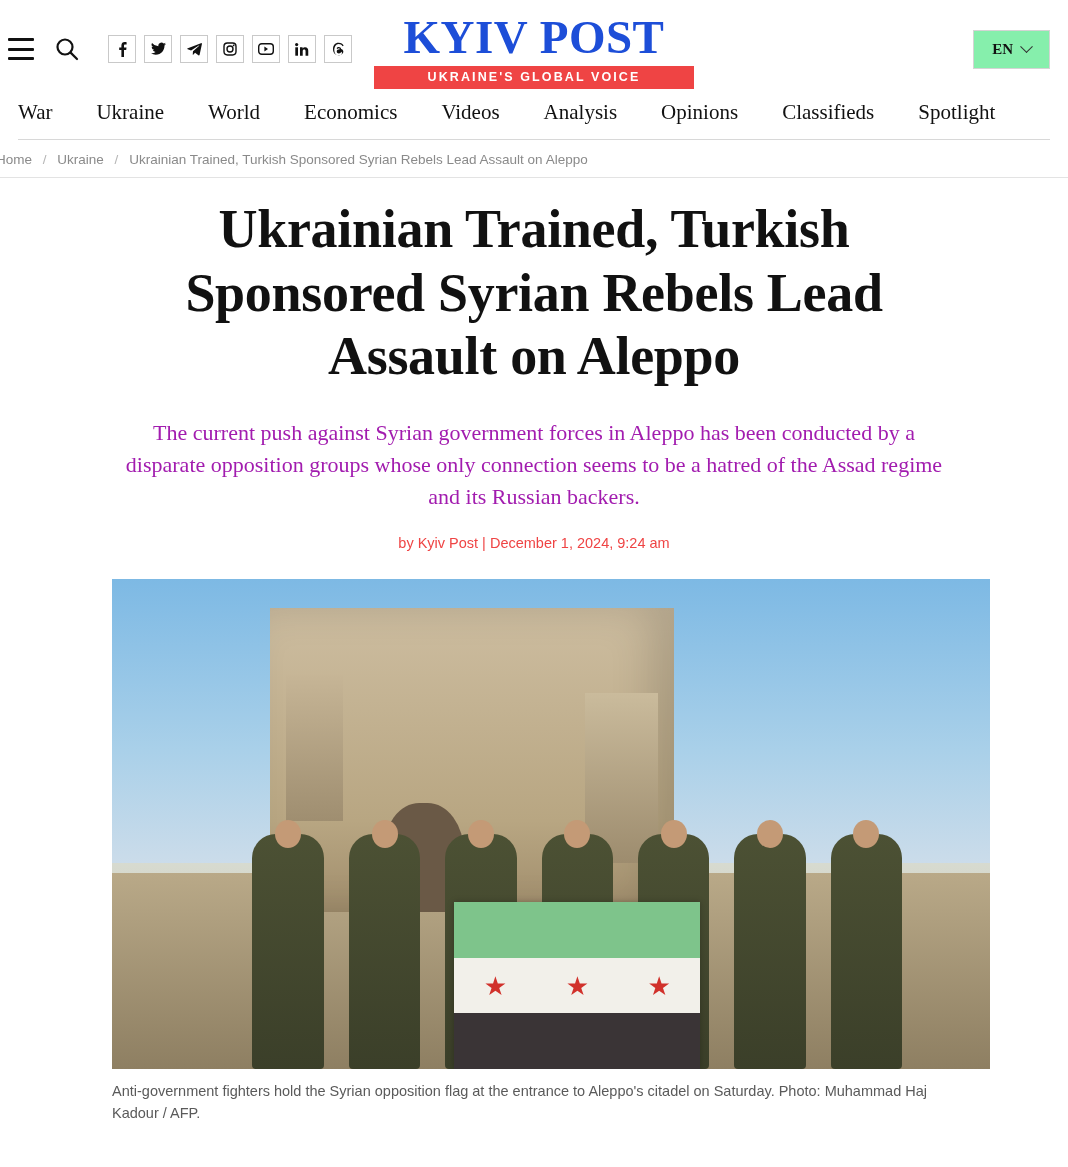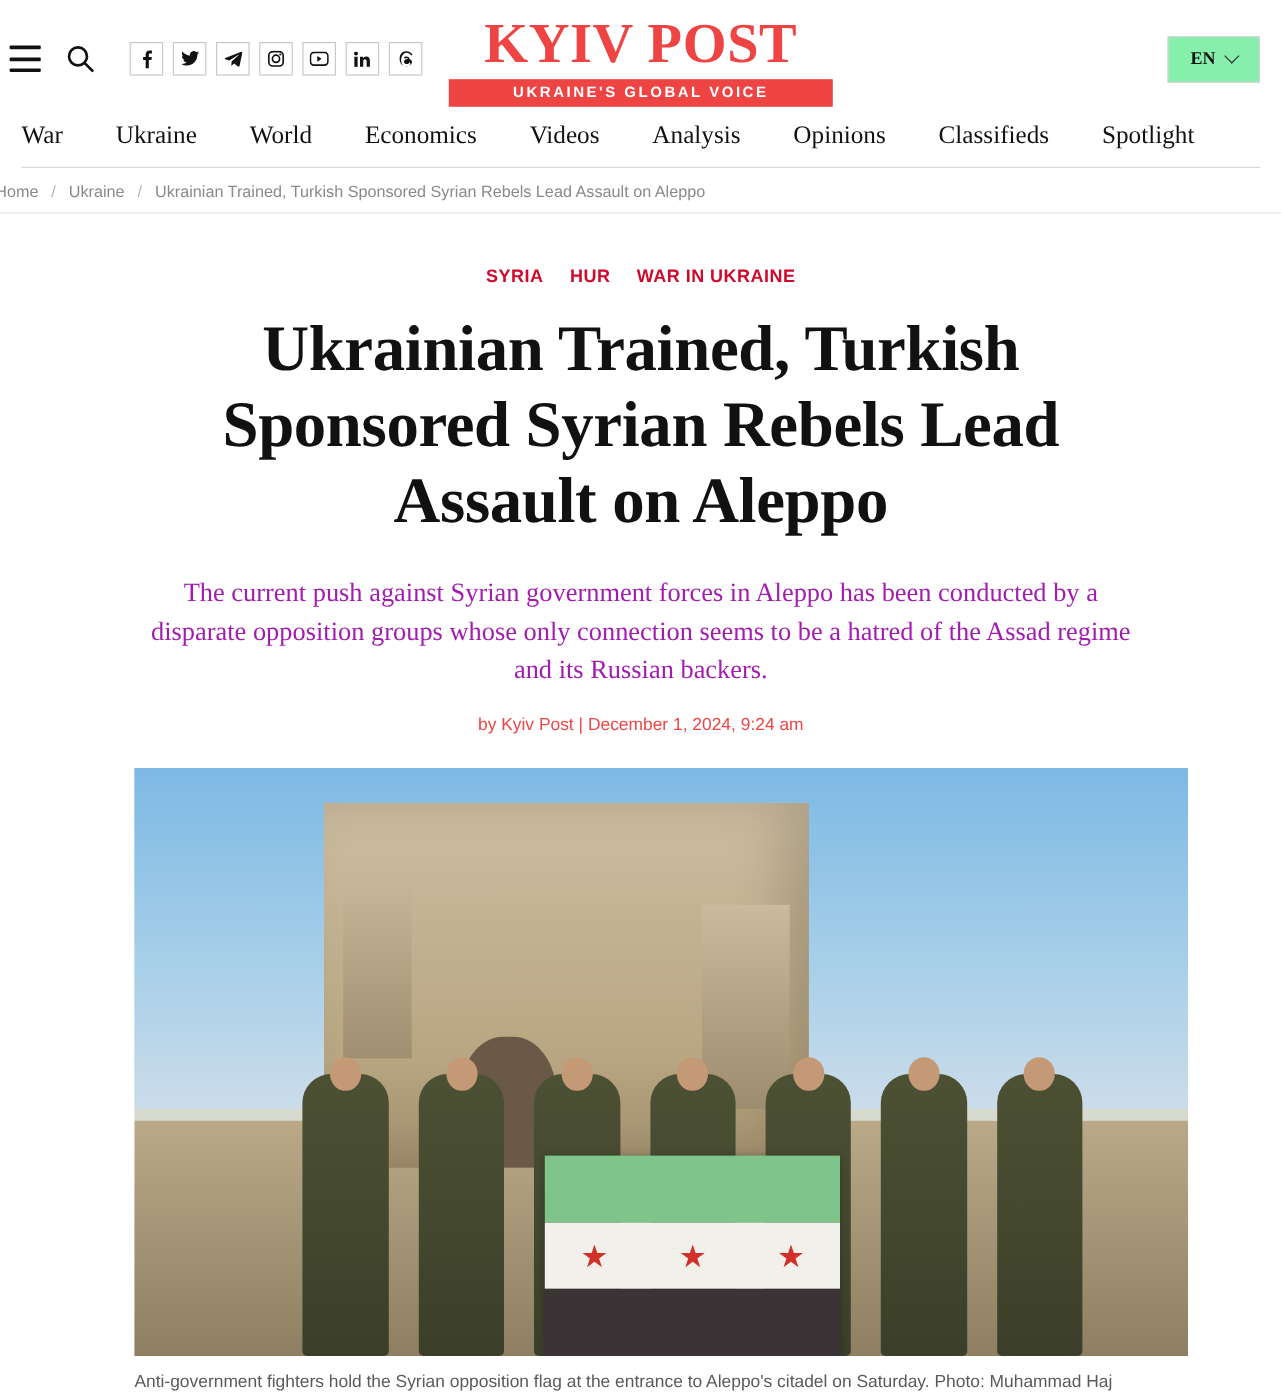--- a/index.html
+++ b/index.html
@@ -65,21 +65,21 @@
     top: 14px;
     text-align: center;
     width: 320px;
   }
   .brand .name {
     font-family: "Liberation Serif", serif;
     font-weight: bold;
     font-size: 47px;
     letter-spacing: 0.5px;
     line-height: 1;
-    color: #ef4444;
+    color: #1d4ed8;
     white-space: nowrap;
   }
   .brand .tagline {
     margin-top: 5px;
     background: #ef4444;
     color: #ffffff;
     font-size: 12.5px;
     letter-spacing: 2.1px;
     padding: 4px 0 5px;
     font-weight: bold;
@@ -352,25 +352,20 @@
   <div class="breadcrumb">
     <a href="#">Home</a>
     <span class="sep">/</span>
     <a href="#">Ukraine</a>
     <span class="sep">/</span>
     <span class="current">Ukrainian Trained, Turkish Sponsored Syrian Rebels Lead Assault on Aleppo</span>
   </div>
 
   <div class="article">
 
-    <div class="tags">
-      <a href="#">SYRIA</a>
-      <a href="#">HUR</a>
-      <a href="#">WAR IN UKRAINE</a>
-    </div>
 
     <h1 class="headline">Ukrainian Trained, Turkish Sponsored Syrian Rebels Lead Assault on Aleppo</h1>
 
     <p class="standfirst">The current push against Syrian government forces in Aleppo has been conducted by a disparate opposition groups whose only connection seems to be a hatred of the Assad regime and its Russian backers.</p>
 
     <div class="byline">by Kyiv Post | December 1, 2024, 9:24 am</div>
 
     <figure>
       <div class="photo">
         <div class="sky"></div>

